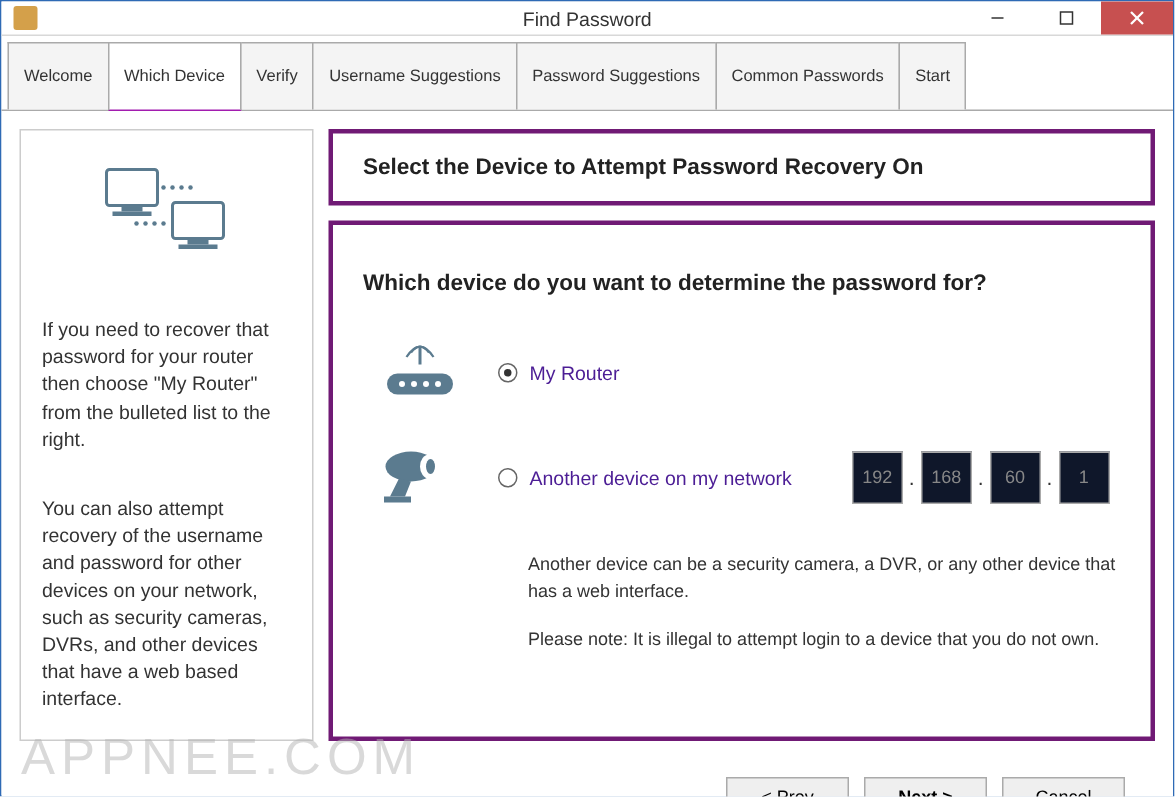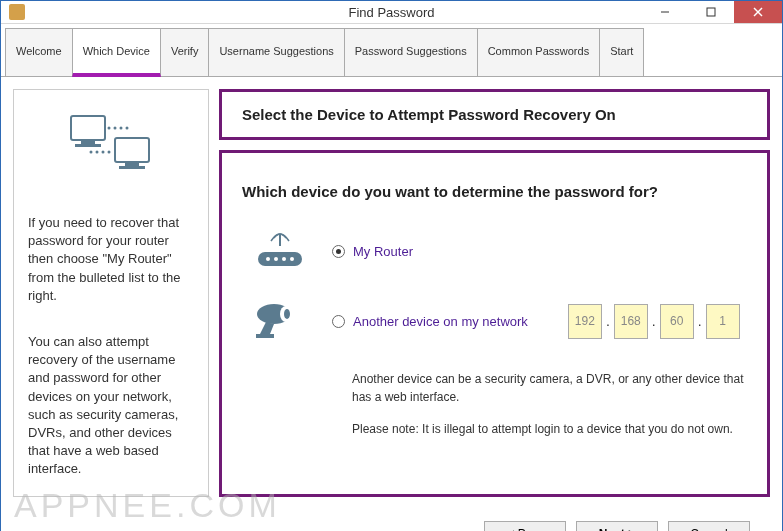--- a/index.html
+++ b/index.html
@@ -9,21 +9,21 @@
 
 .titlebar { height: 30px; background: #fff; border-bottom: 1px solid #d8d8d8; display: flex; align-items: center; position: relative; }
 .titlebar-icon { width: 16px; height: 16px; margin-left: 8px; background: #d4a04a; border-radius: 2px; }
 .titlebar-title { position: absolute; left: 0; right: 0; text-align: center; font-size: 13px; color: #333; }
 .titlebar-controls { margin-left: auto; display: flex; height: 100%; }
 .titlebar-btn { width: 46px; height: 22px; display: flex; align-items: center; justify-content: center; font-size: 12px; color: #333; }
 .titlebar-btn.close { background: #c75050; color: #fff; width: 48px; }
 
 .tabs { display: flex; background: #fff; padding: 4px 4px 0 4px; gap: 0; }
 .tab { padding: 16px 10px; border: 1px solid #aaa; border-bottom: none; background: #f4f4f4; font-size: 11px; color: #333; margin-right: -1px; position: relative; }
-.tab.active { background: #fff; z-index: 2; border-bottom: 4px solid #a21caf; margin-bottom: -1px; }
+.tab.active { background: #fff; z-index: 2; border-bottom: 1px solid #a21caf; margin-bottom: -1px; }
 
 .content { flex: 1; background: #fff; border-top: 1px solid #aaa; padding: 12px; display: flex; gap: 10px; }
 
 .left-panel { width: 196px; border: 1px solid #ccc; padding: 18px 14px; display: flex; flex-direction: column; gap: 28px; }
 .left-panel .icon-area { display: flex; justify-content: center; margin-bottom: 8px; }
 .left-panel p { font-size: 13px; color: #333; line-height: 1.4; }
 
 .right-panel { flex: 1; display: flex; flex-direction: column; gap: 10px; }
 .section { border: 3px solid #701a75; padding: 14px 20px; }
 .section-title { font-size: 15px; font-weight: bold; color: #222; }
@@ -31,21 +31,21 @@
 .device-section .section-title { margin-bottom: 30px; margin-top: 16px; }
 
 .option-row { display: flex; align-items: center; gap: 24px; margin-bottom: 28px; padding-left: 10px; }
 .option-icon { width: 56px; display: flex; justify-content: center; }
 .radio-wrap { display: flex; align-items: center; gap: 8px; }
 .radio { width: 13px; height: 13px; border: 1px solid #666; border-radius: 50%; display: inline-flex; align-items: center; justify-content: center; background: #fff; }
 .radio.checked::after { content: ""; width: 5px; height: 5px; background: #333; border-radius: 50%; }
 .radio-label { font-size: 13px; color: #4c1d95; }
 
 .ip-group { display: flex; align-items: center; gap: 4px; margin-left: 16px; }
-.ip-box { width: 34px; height: 35px; border: 1px solid #aaa; background: #fef9c3; text-align: center; font-size: 12px; color: #888; display: flex; align-items: center; justify-content: center; }
+.ip-box { width: 34px; height: 35px; border: 1px solid #aaa; background: #0f172a; text-align: center; font-size: 12px; color: #888; display: flex; align-items: center; justify-content: center; }
 .ip-dot { font-size: 14px; color: #333; }
 
 .notes { padding-left: 110px; font-size: 12px; color: #333; line-height: 1.5; }
 .notes p { margin-bottom: 14px; }
 
 .footer { display: flex; justify-content: flex-end; gap: 10px; padding: 12px 32px; background: #fff; }
 .btn { min-width: 82px; height: 26px; border: 1px solid #aaa; background: #efefef; font-size: 12px; display: flex; align-items: center; justify-content: center; }
 .btn.primary { font-weight: bold; }
 
 .watermark { position: absolute; left: 14px; bottom: 6px; font-size: 34px; font-weight: 300; letter-spacing: 4px; color: rgba(180,180,180,0.5); font-family: Arial, sans-serif; pointer-events: none; }

